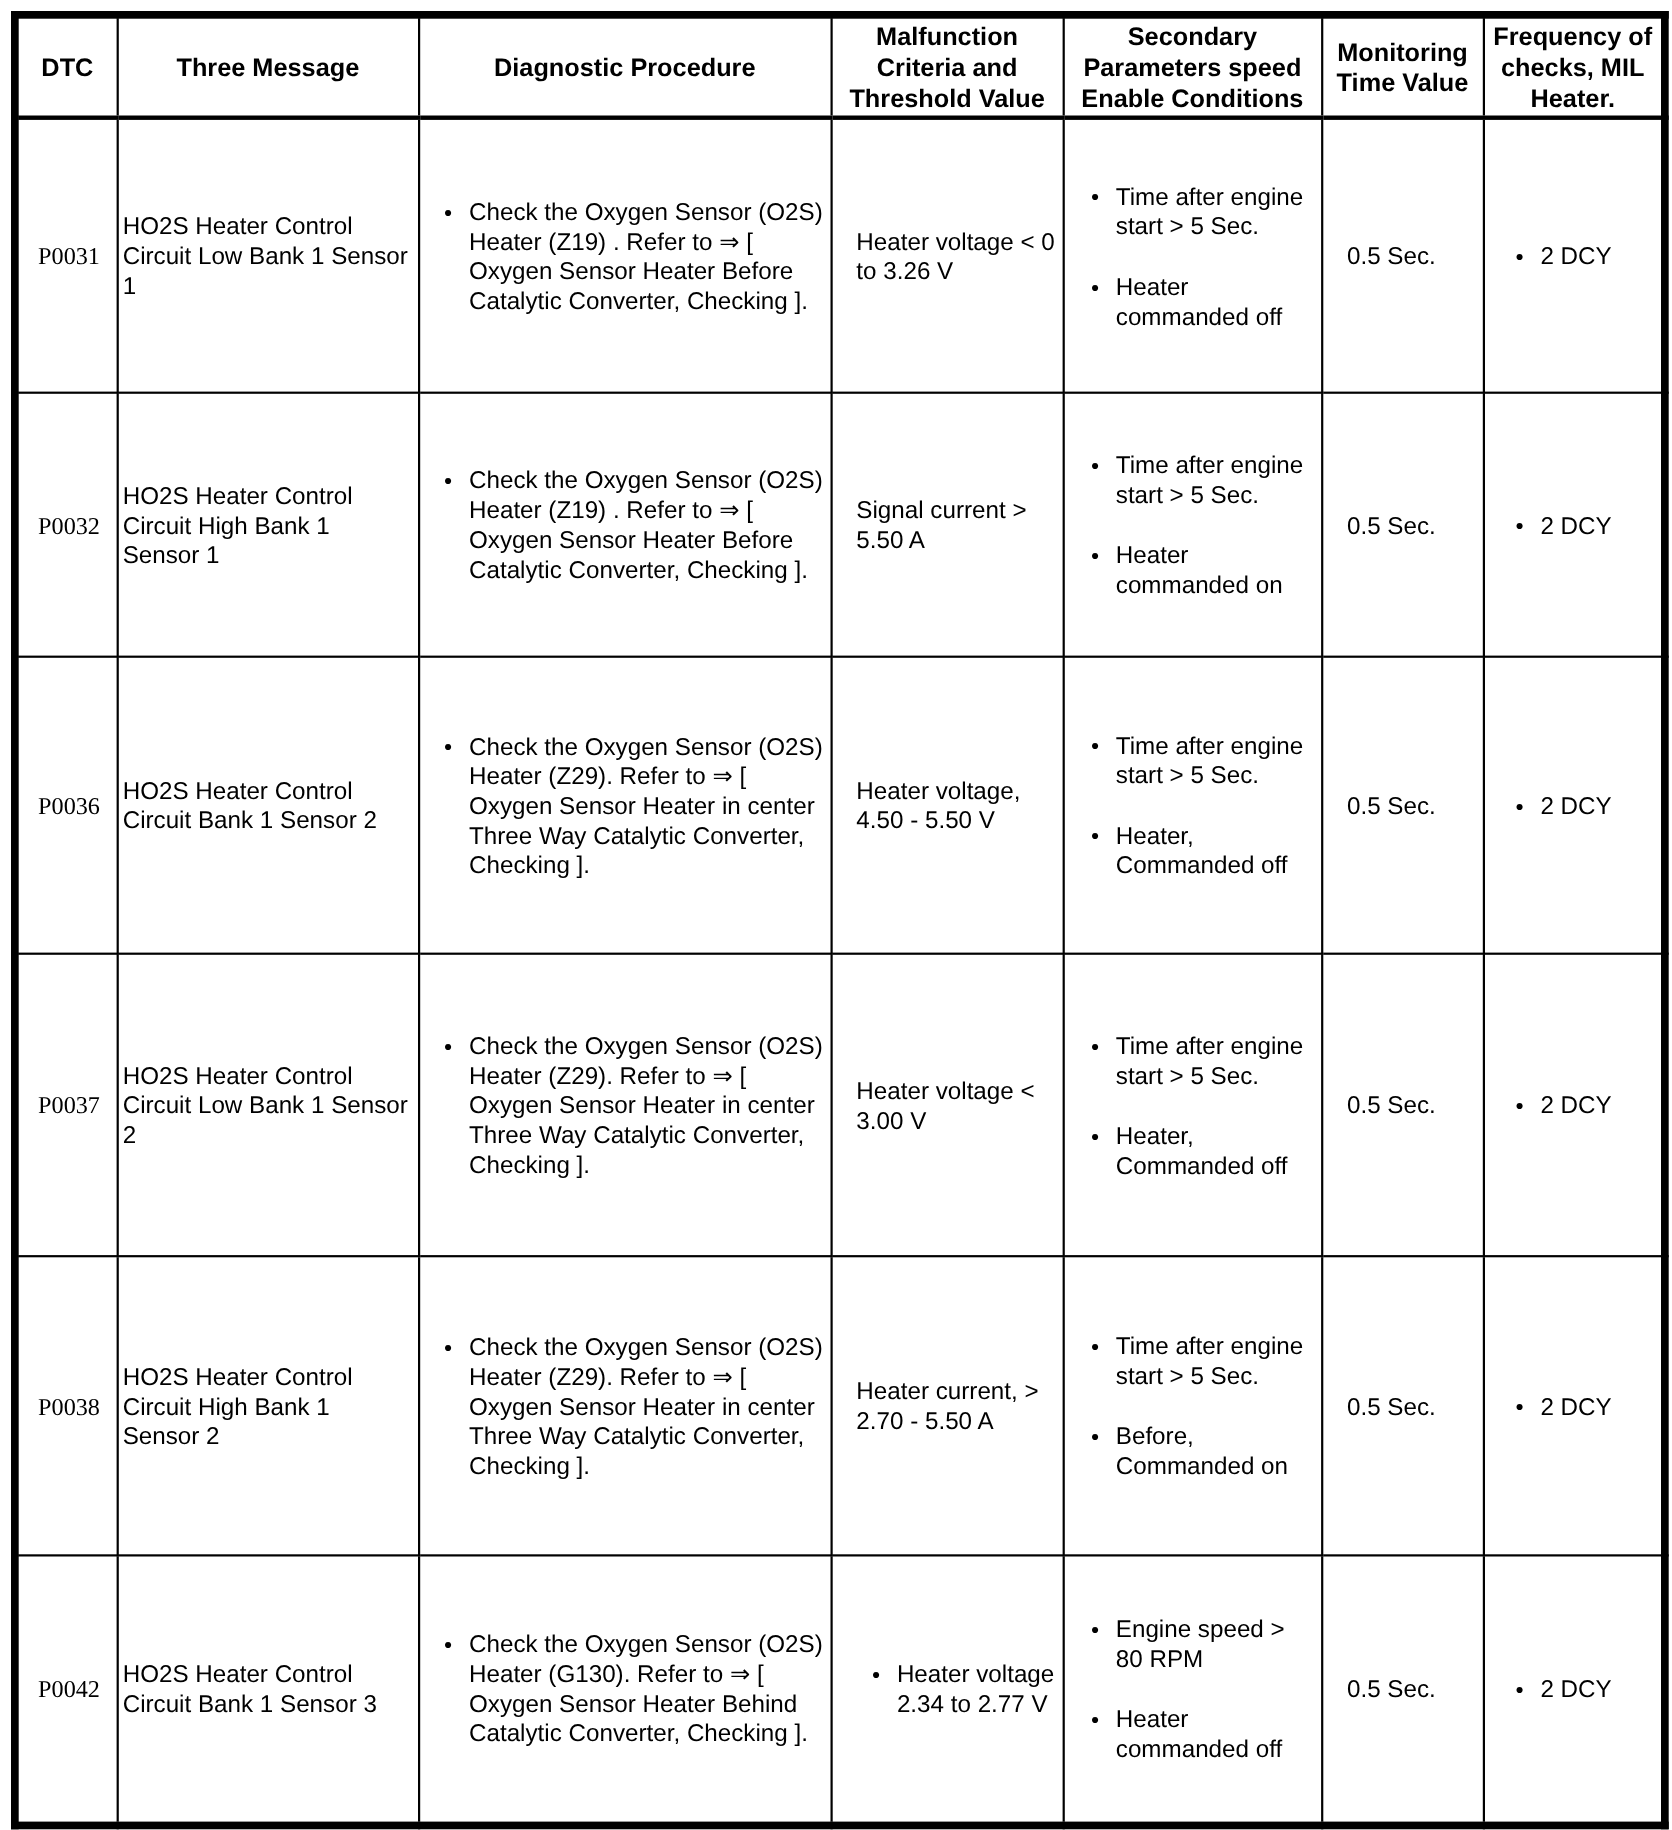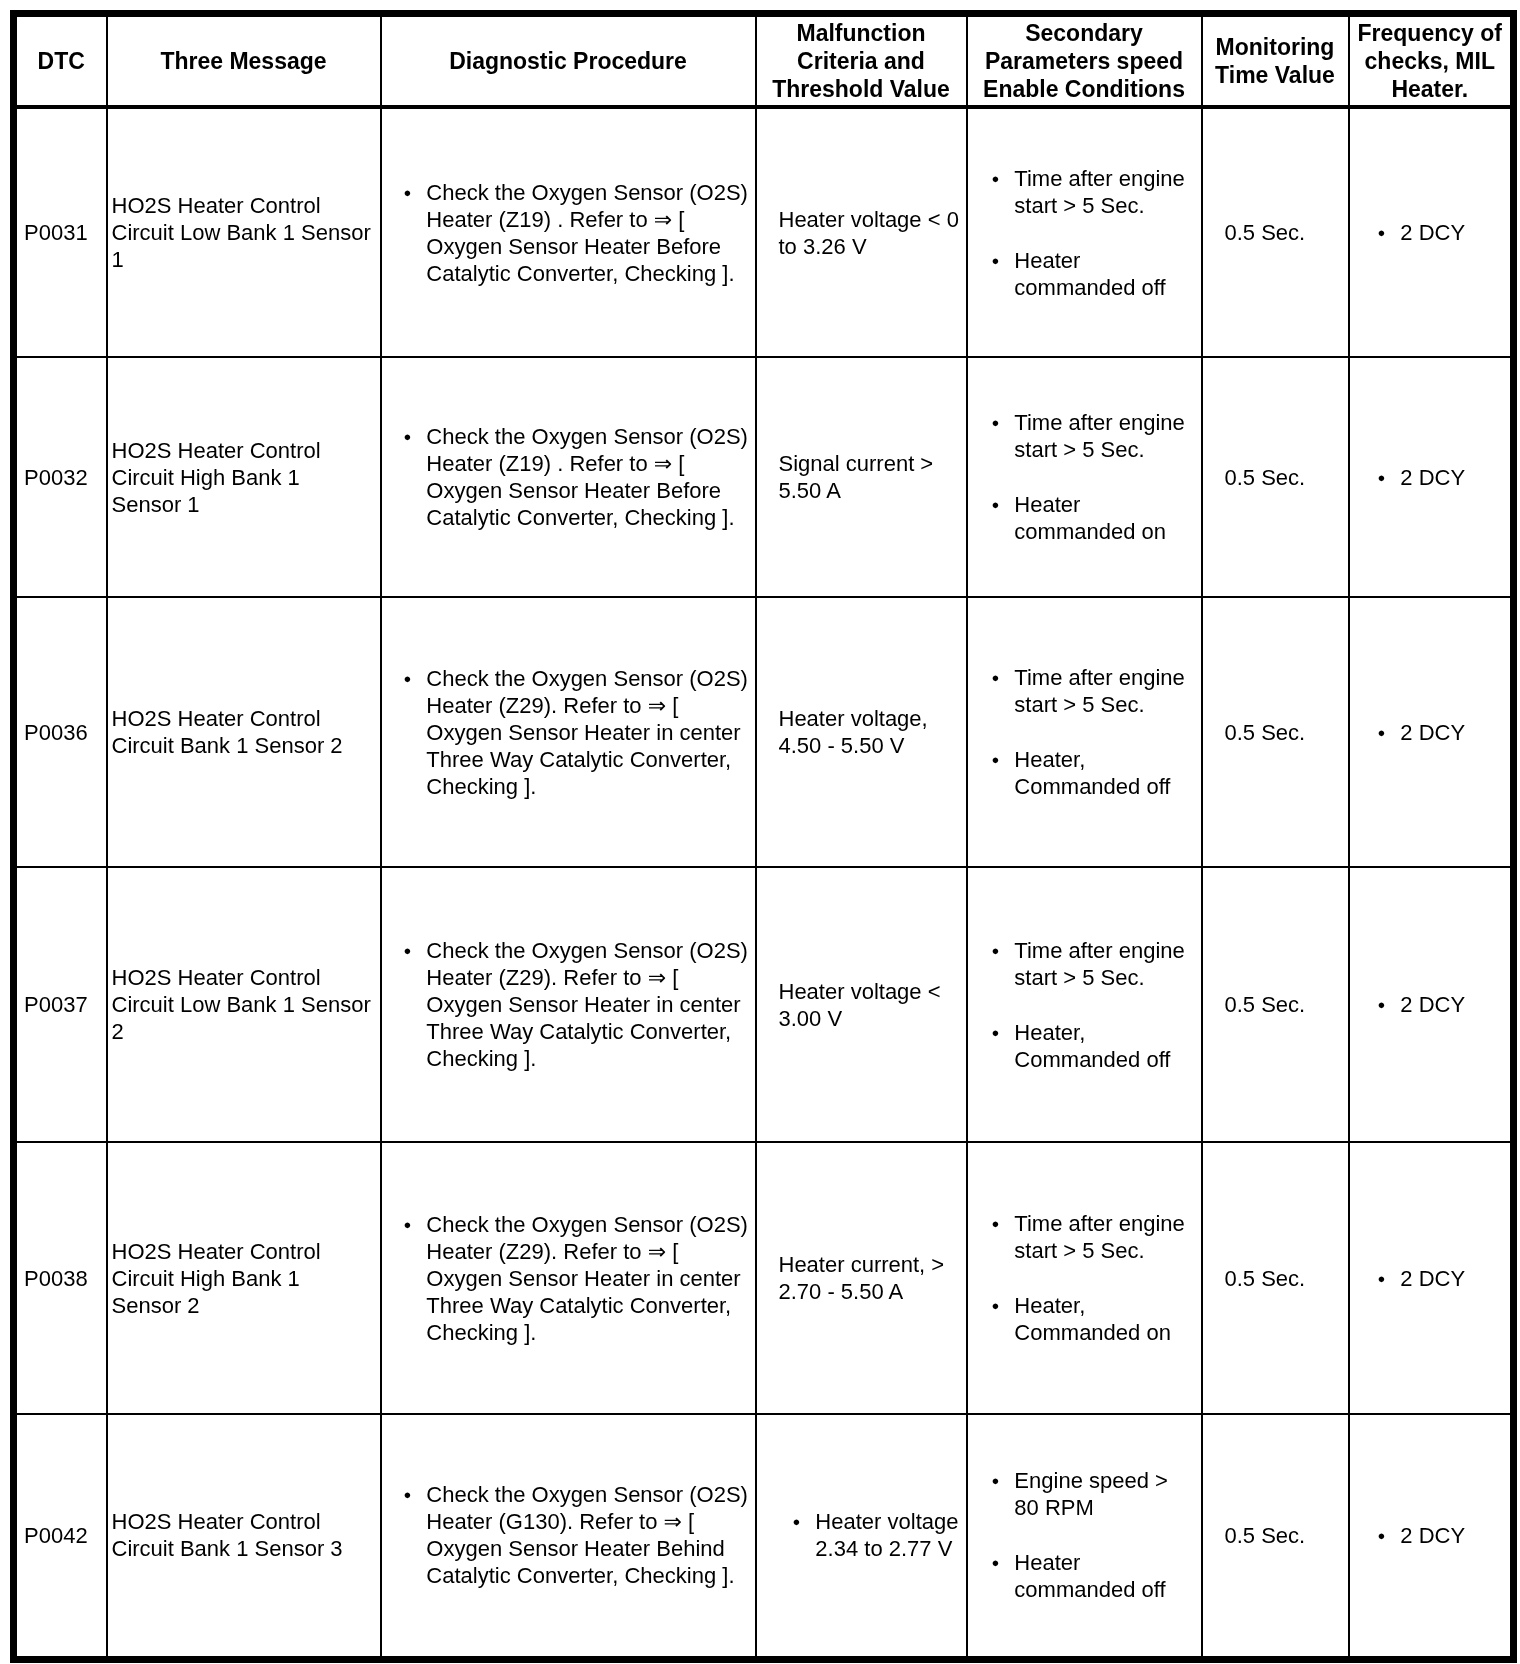--- a/index.html
+++ b/index.html
@@ -45,21 +45,21 @@
     line-height: 27px;
     padding: 4px 4px;
   }
   tbody tr:nth-child(1) { height: 250px; }
   tbody tr:nth-child(2) { height: 240px; }
   tbody tr:nth-child(3) { height: 270px; }
   tbody tr:nth-child(4) { height: 275px; }
   tbody tr:nth-child(5) { height: 272px; }
   tbody tr:nth-child(6) { height: 245px; }
 
-  .cell-dtc { padding-left: 7px; text-align: left; }
+  .cell-dtc { padding-left: 7px; text-align: center; font-family: Liberation Serif, serif; }
   .cell-error { padding-left: 4px; padding-right: 6px; }
   .cell-mal { padding-left: 22px; padding-right: 4px; }
   .cell-mon { padding-left: 22px; }
 
   .bullet-item {
     display: flex;
     align-items: flex-start;
   }
   .bullet-item + .bullet-item { margin-top: 28px; }
   .bullet {
@@ -223,21 +223,21 @@
             </div>
           </td>
         <td class="cell-mal">Heater current, &gt; 2.70 - 5.50 A</td>
         <td class="cell-sec">
             <div class="bullet-item">
               <span class="bullet">●</span>
               <span class="bullet-text">Time after engine start &gt; 5 Sec.</span>
             </div>
             <div class="bullet-item">
               <span class="bullet">●</span>
-              <span class="bullet-text">Heater, Commanded on</span>
+              <span class="bullet-text">Before, Commanded on</span>
             </div>
           </td>
         <td class="cell-mon">0.5 Sec.</td>
         <td class="cell-freq">
             <div class="bullet-item">
               <span class="bullet">●</span>
               <span class="bullet-text">2 DCY</span>
             </div>
           </td>
       </tr>

